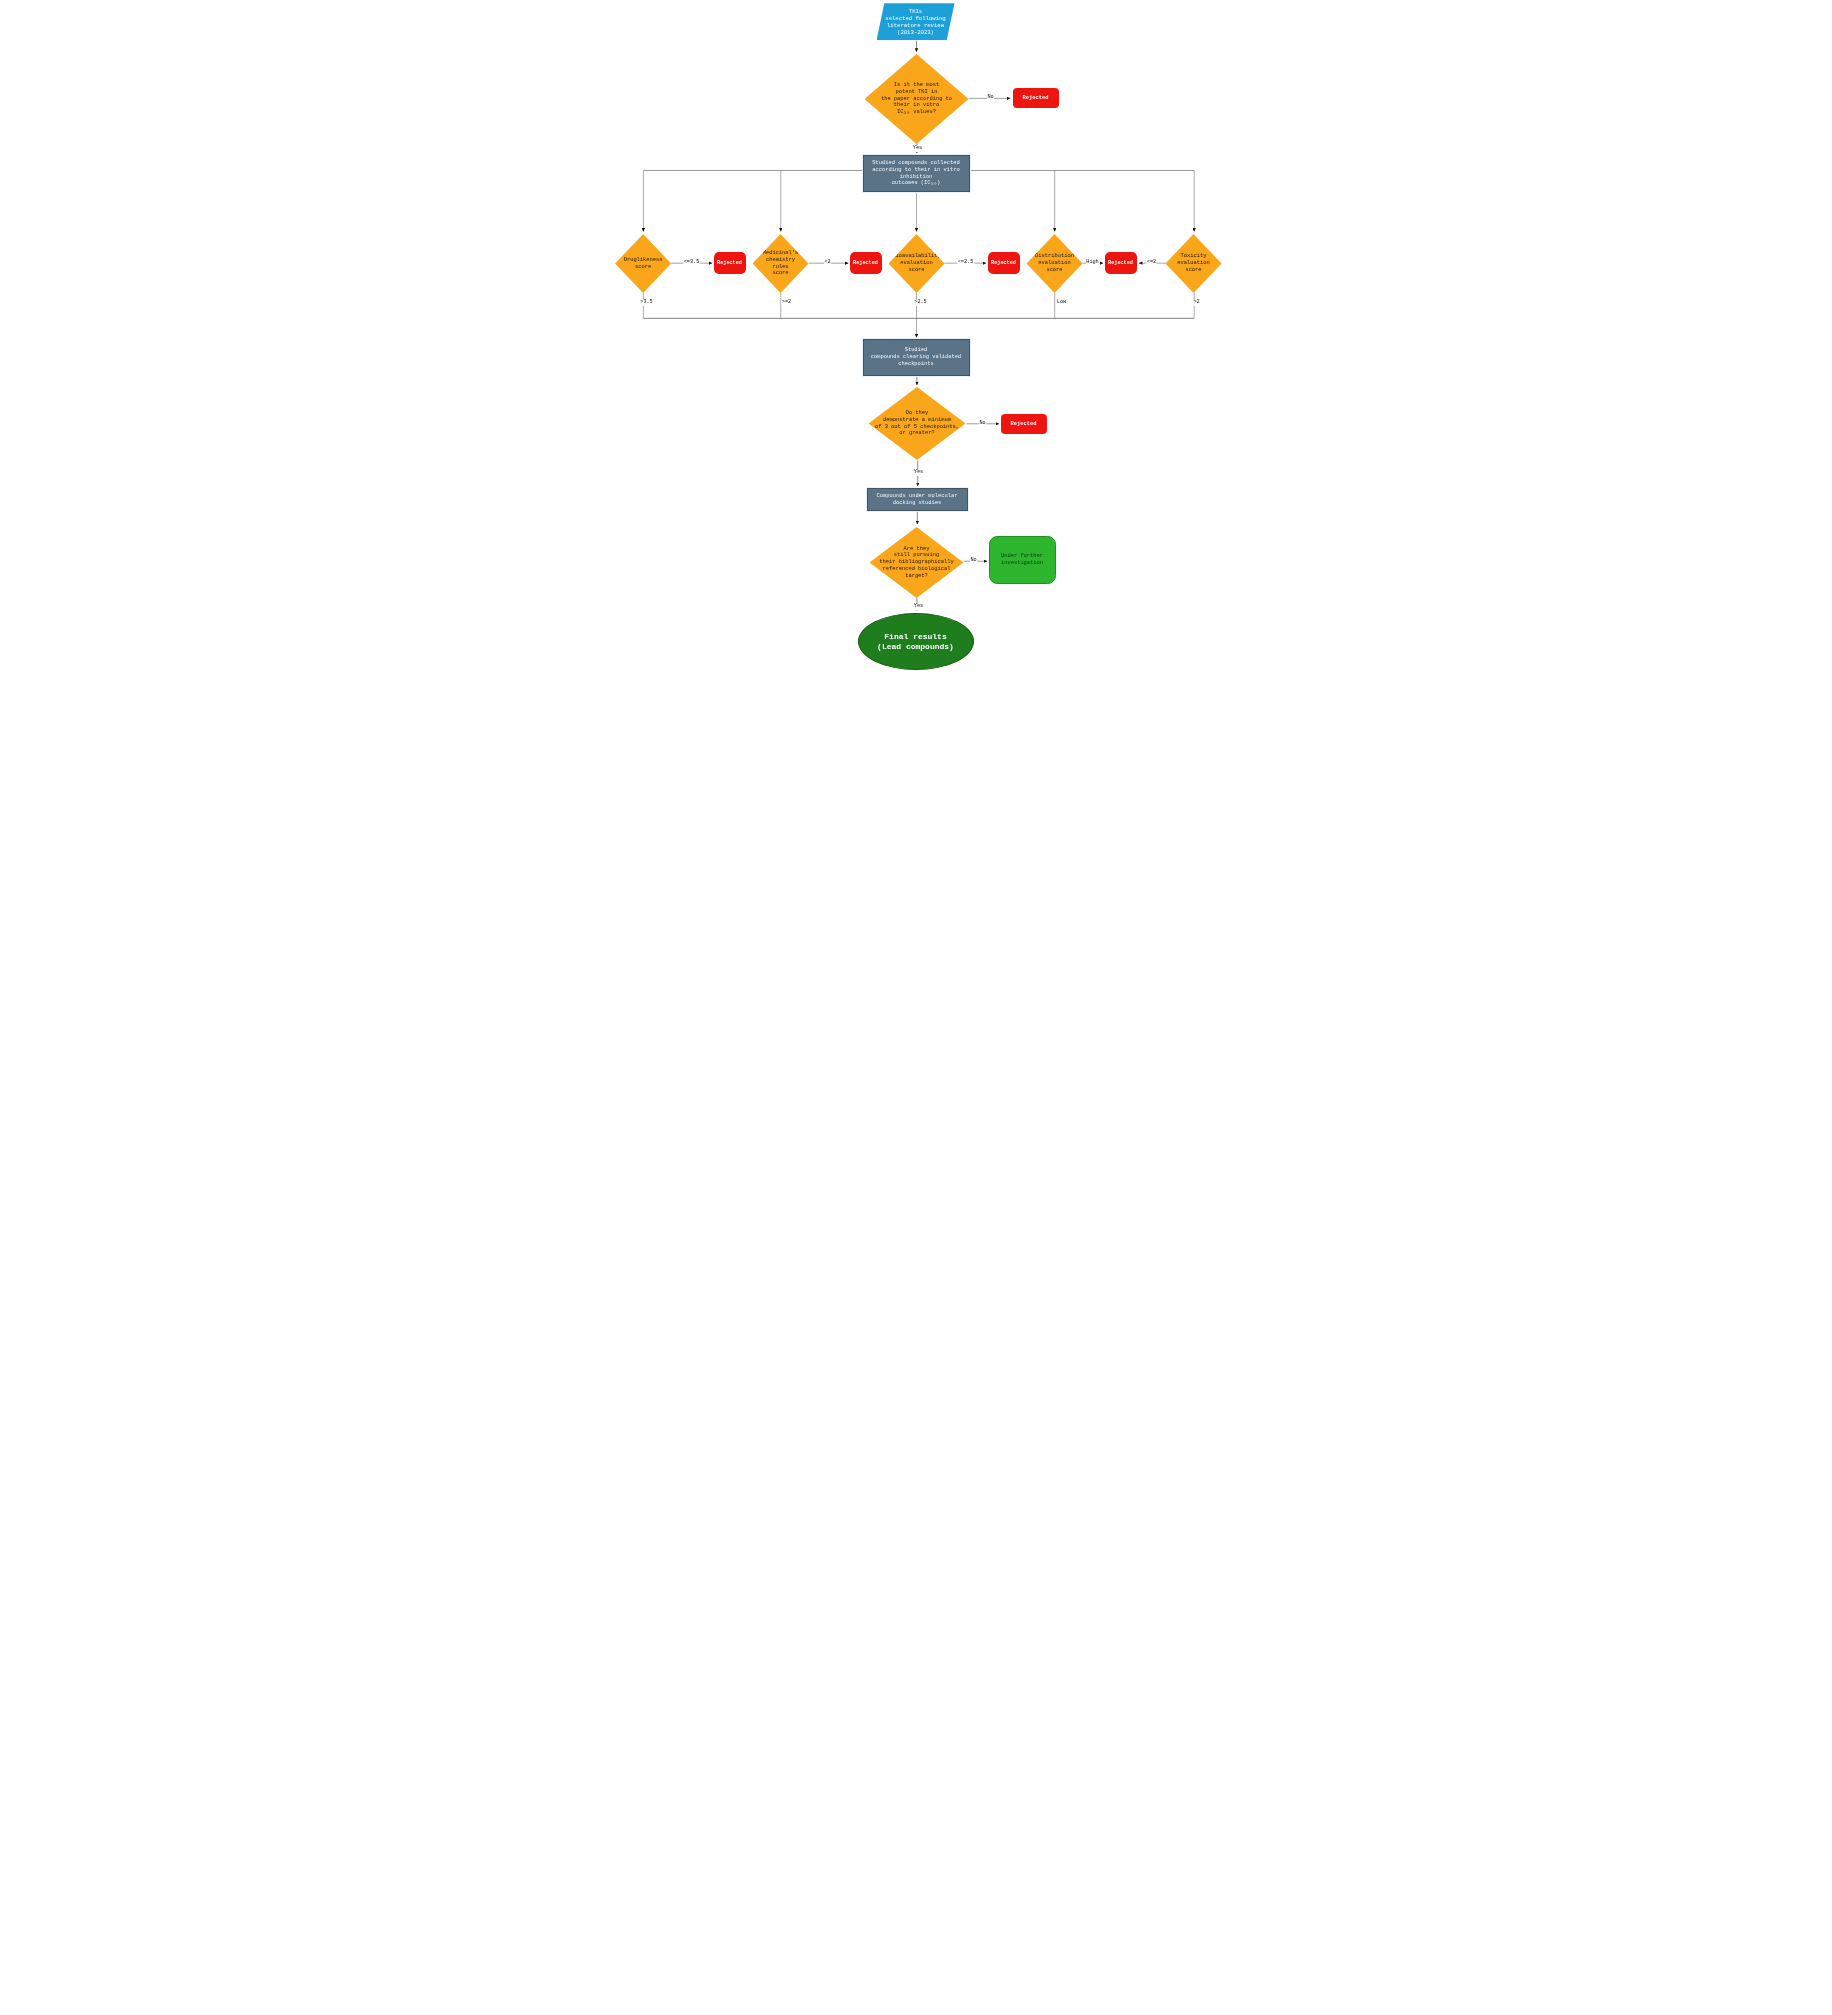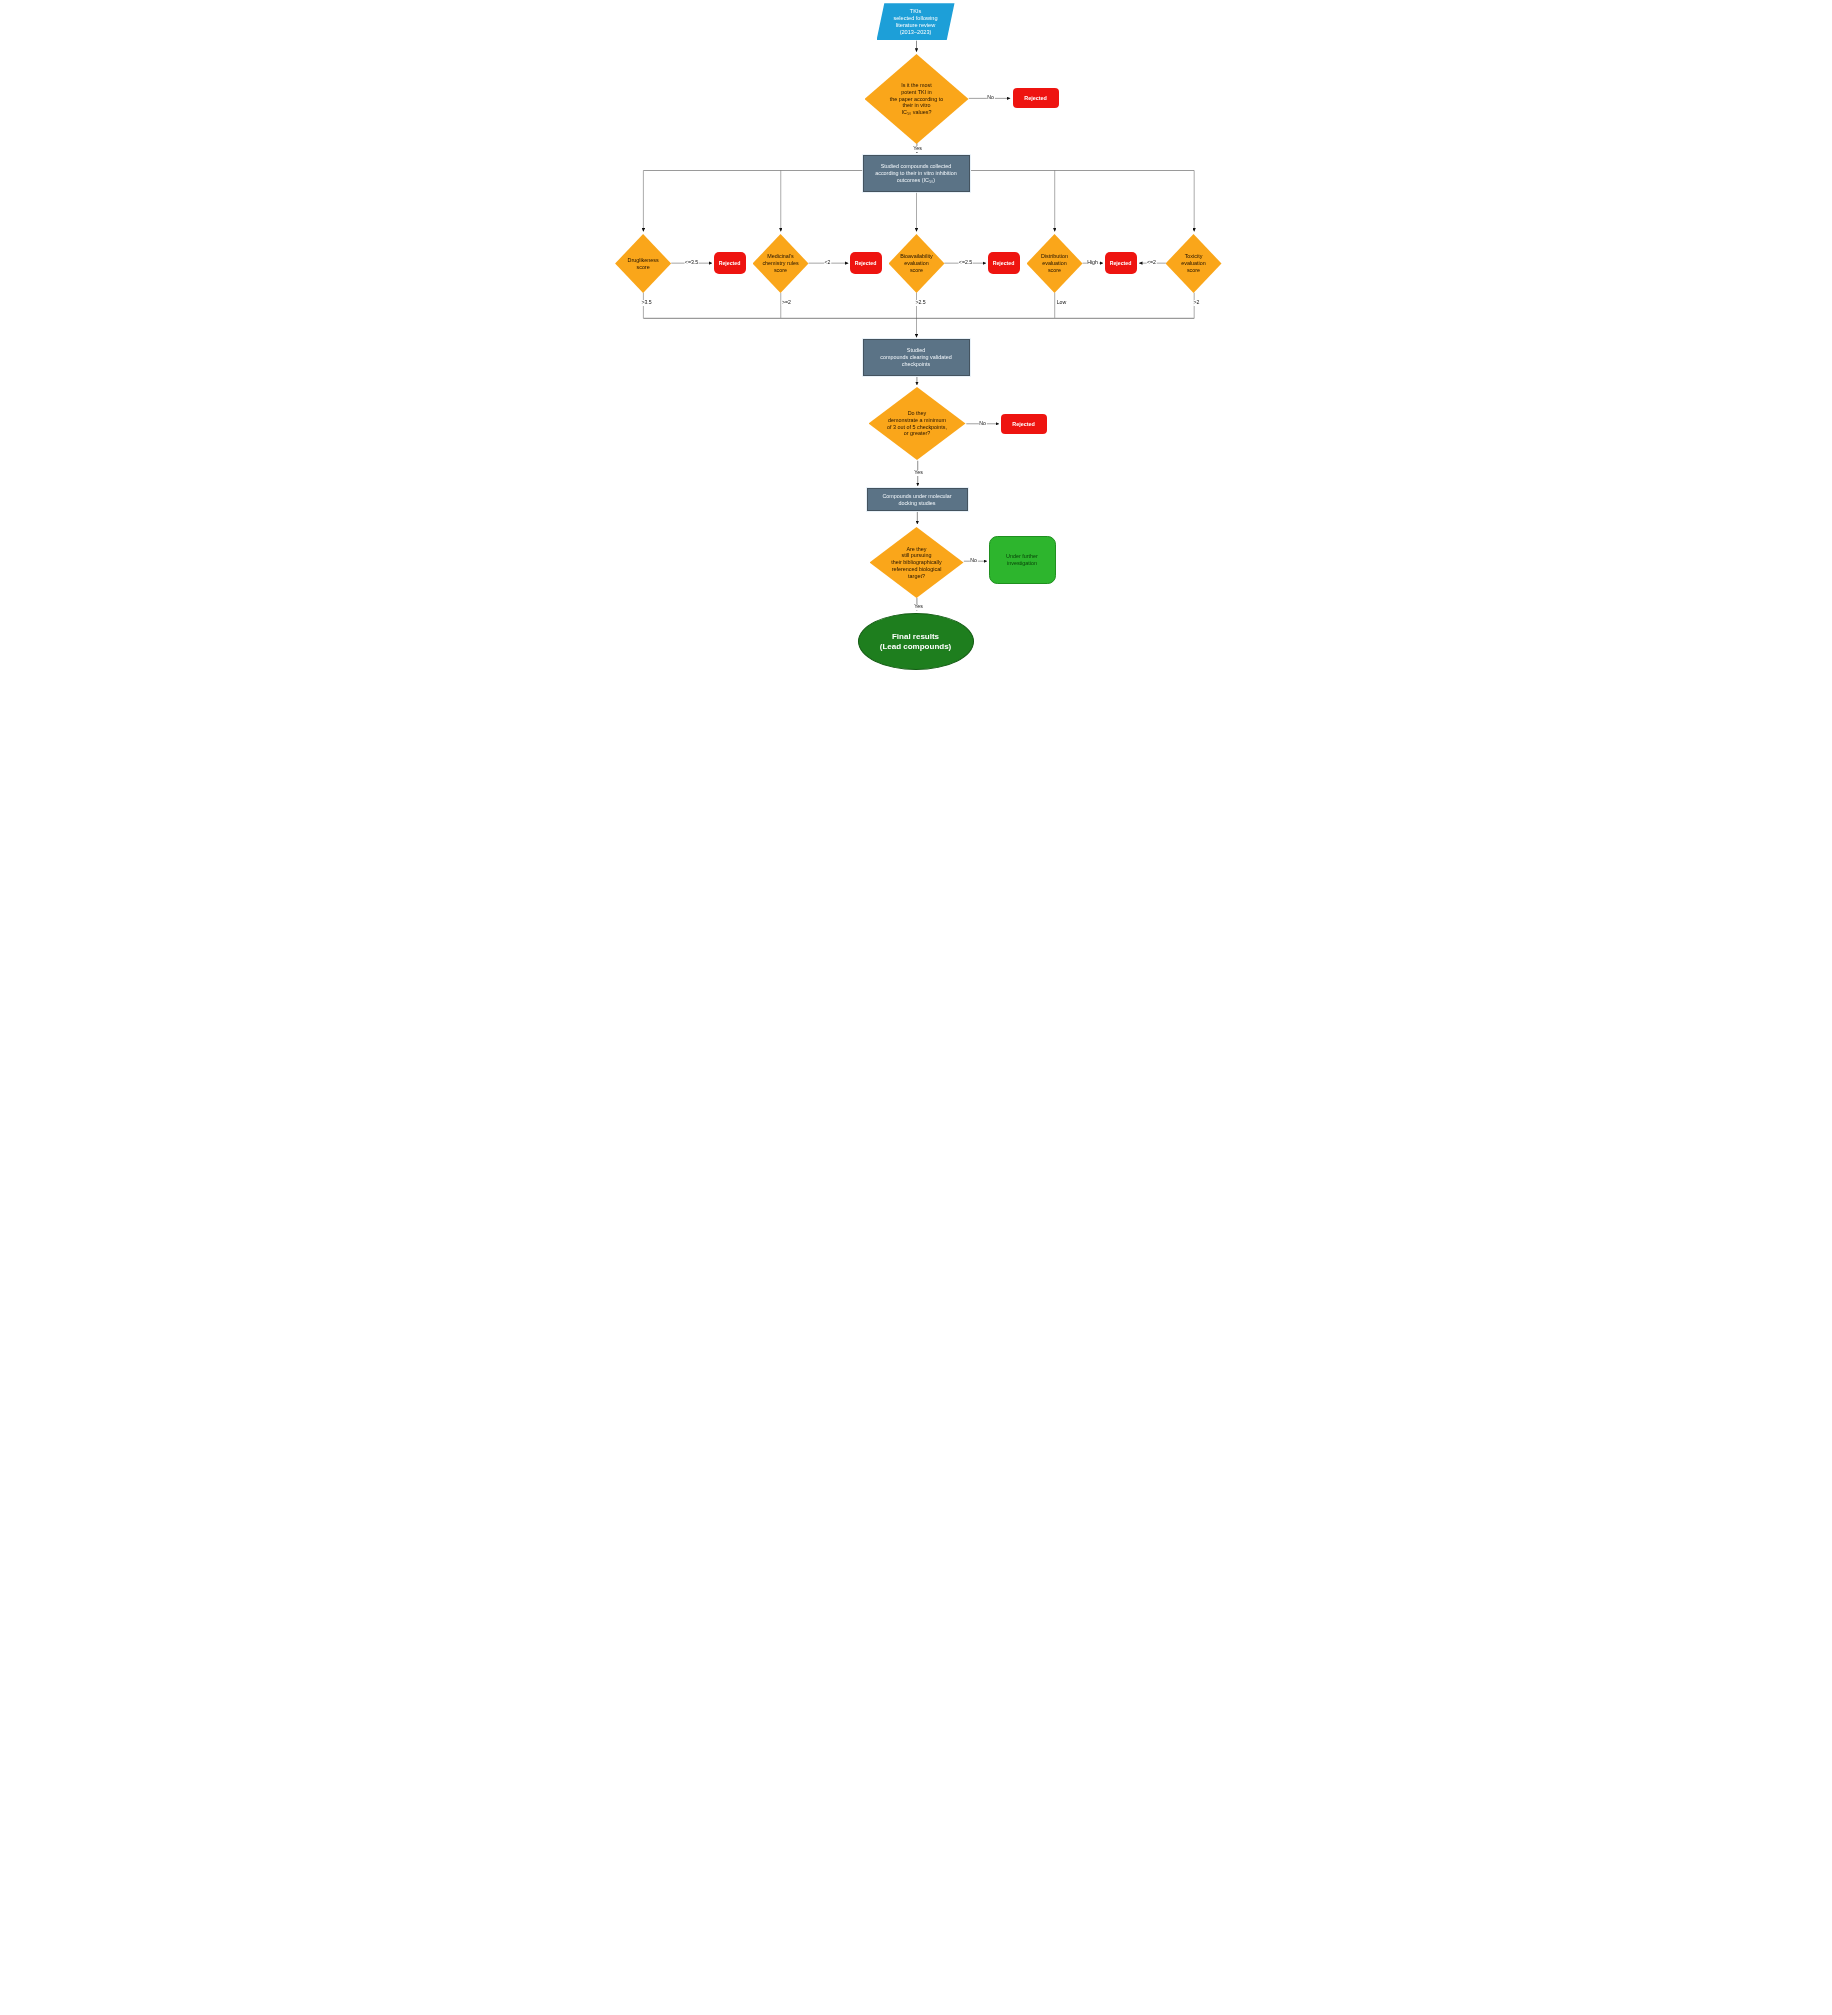--- a/index.html
+++ b/index.html
@@ -1,18 +1,18 @@
 <!DOCTYPE html>
 <html style="font-size:6.6px"><head>
 <meta charset="utf-8">
 <style>
   html,body{margin:0;padding:0;background:#ffffff;}
   .canvas{
     position:relative;width:611px;height:672px;margin:0 auto;
-    font-family:Liberation Sans, sans-serif;
+    font-family:Liberation Mono, monospace;
     background:#ffffff;overflow:hidden;
   }
   svg.wires{position:absolute;left:0;top:0;z-index:1;}
   .node{position:absolute;z-index:2;display:flex;align-items:center;justify-content:center;
     text-align:center;box-sizing:border-box;}
   .node-text{white-space:pre-line;line-height:1.25;}
   
   .parallelogram{background:#1d9fd8;color:#ffffff;font-size:5.6px;
     clip-path:polygon(10% 0,100% 0,90% 100%,0 100%);}
   

